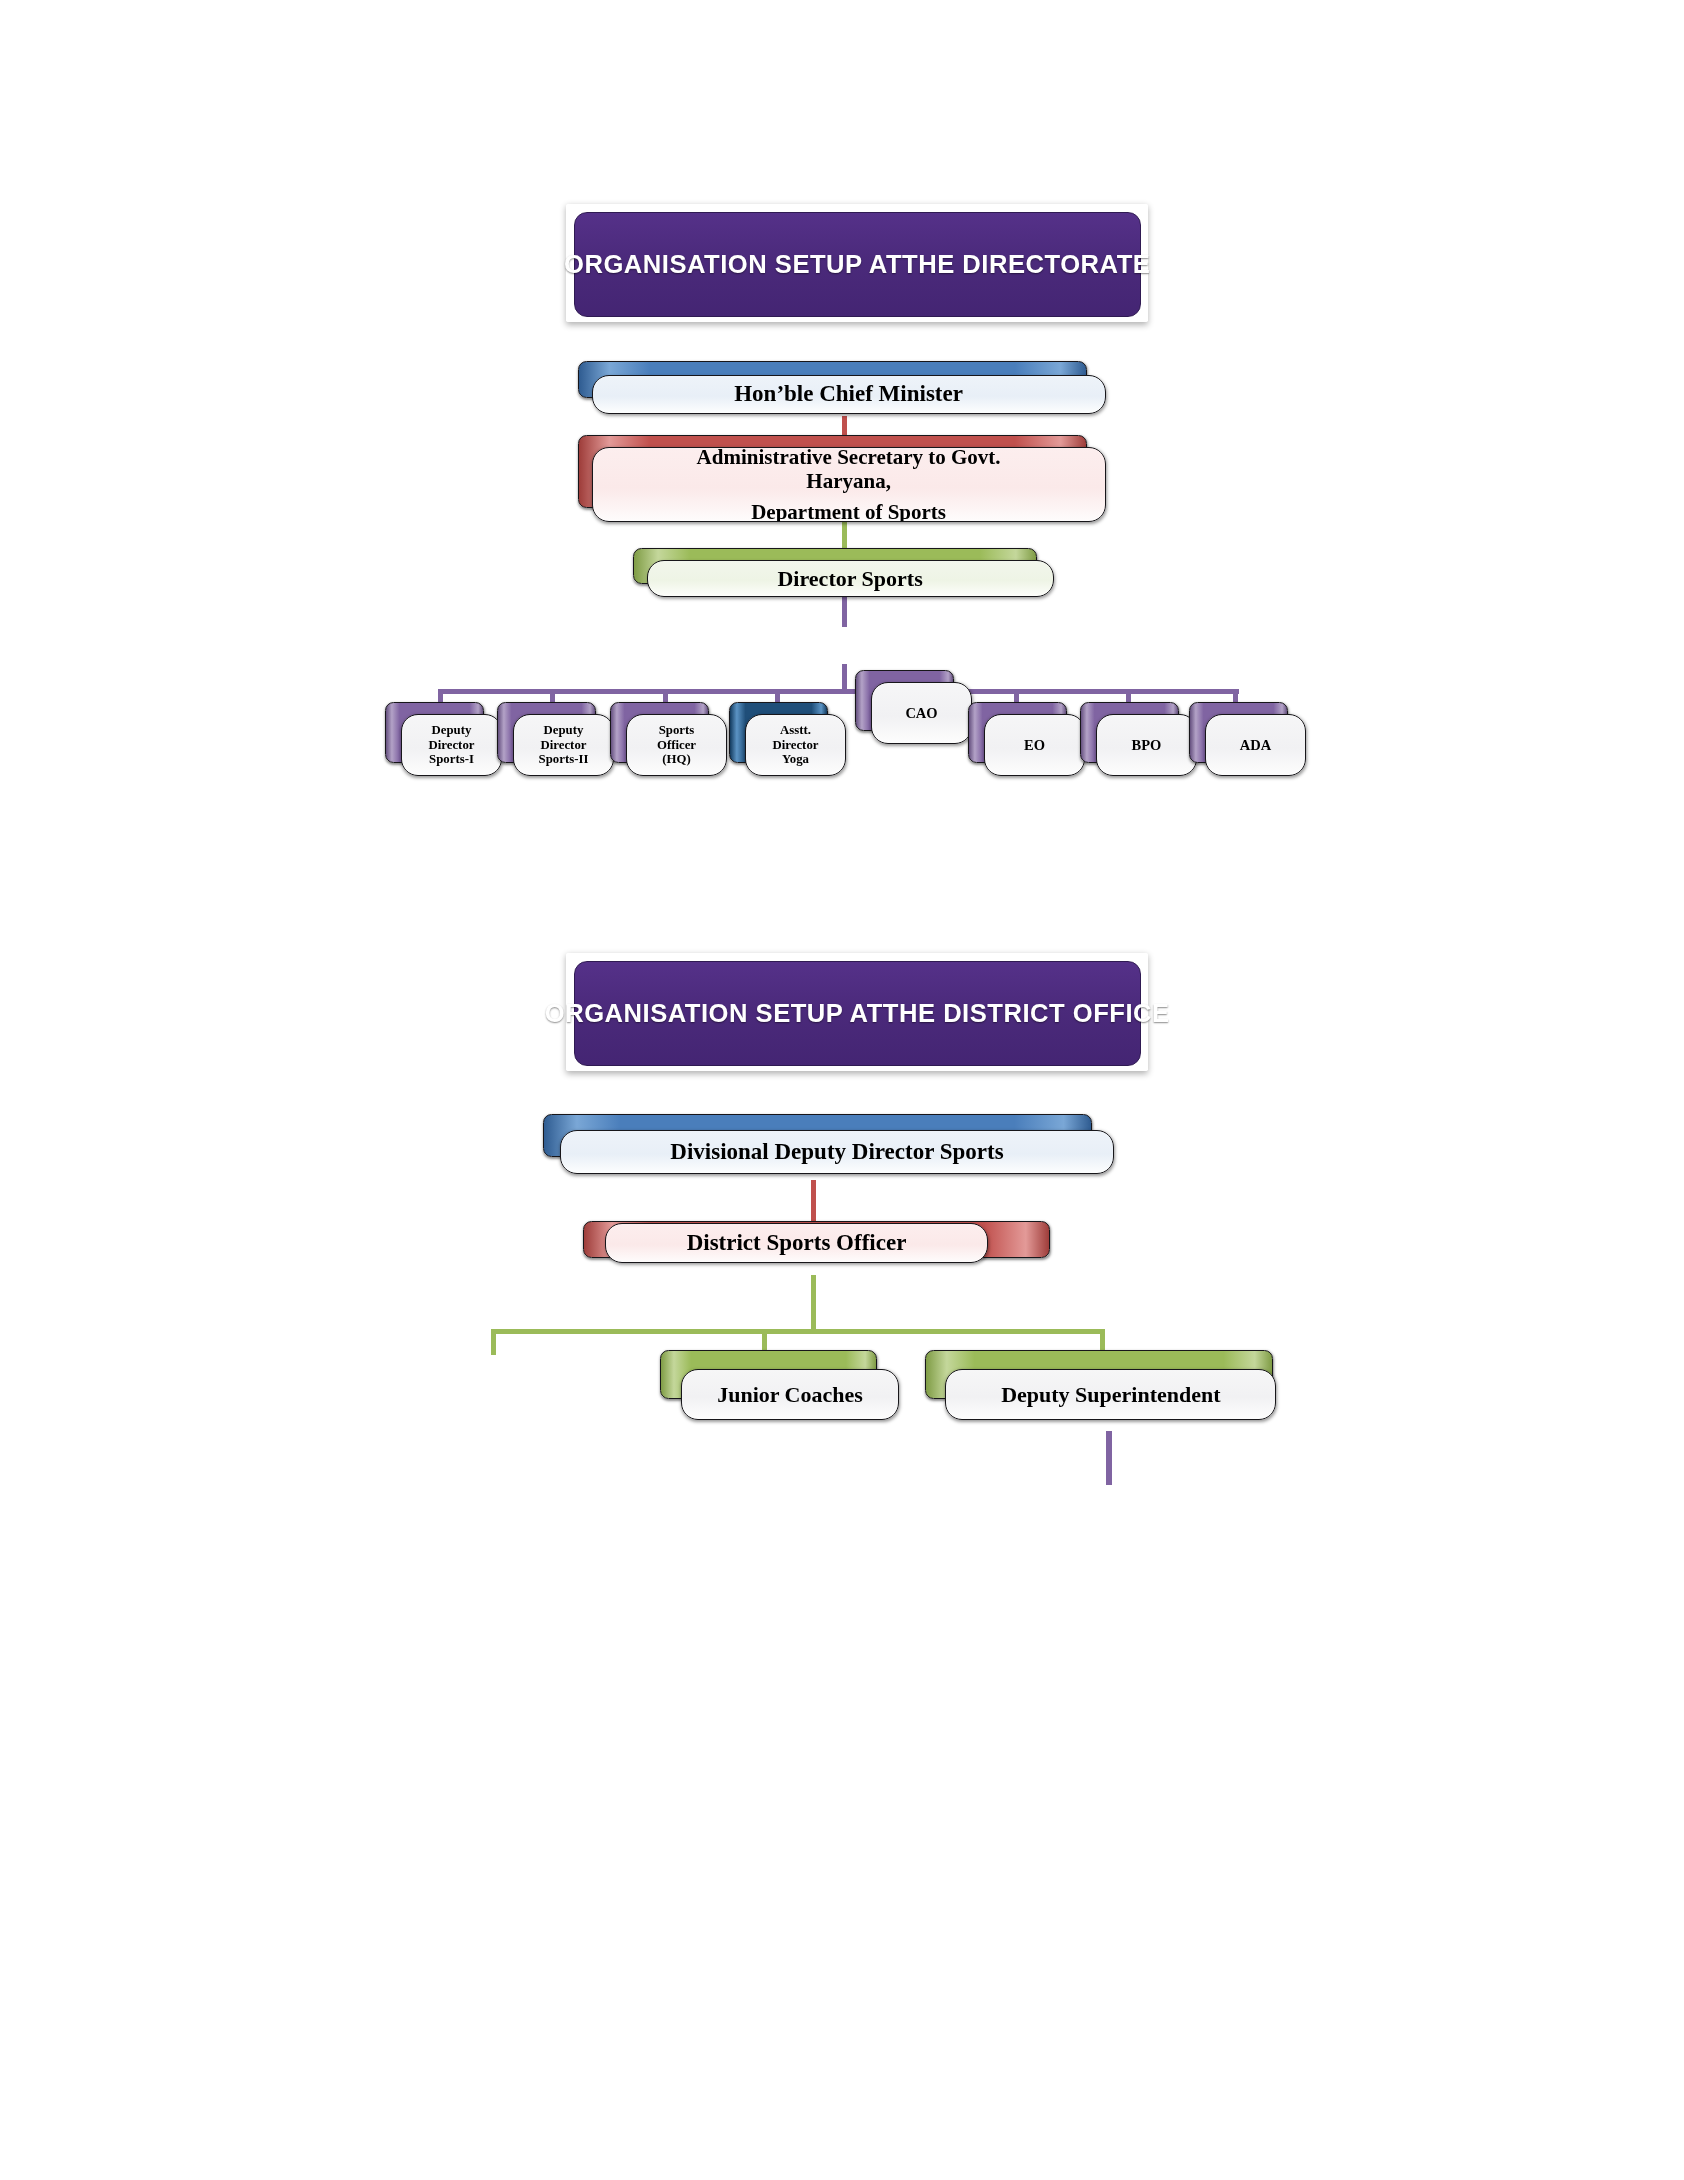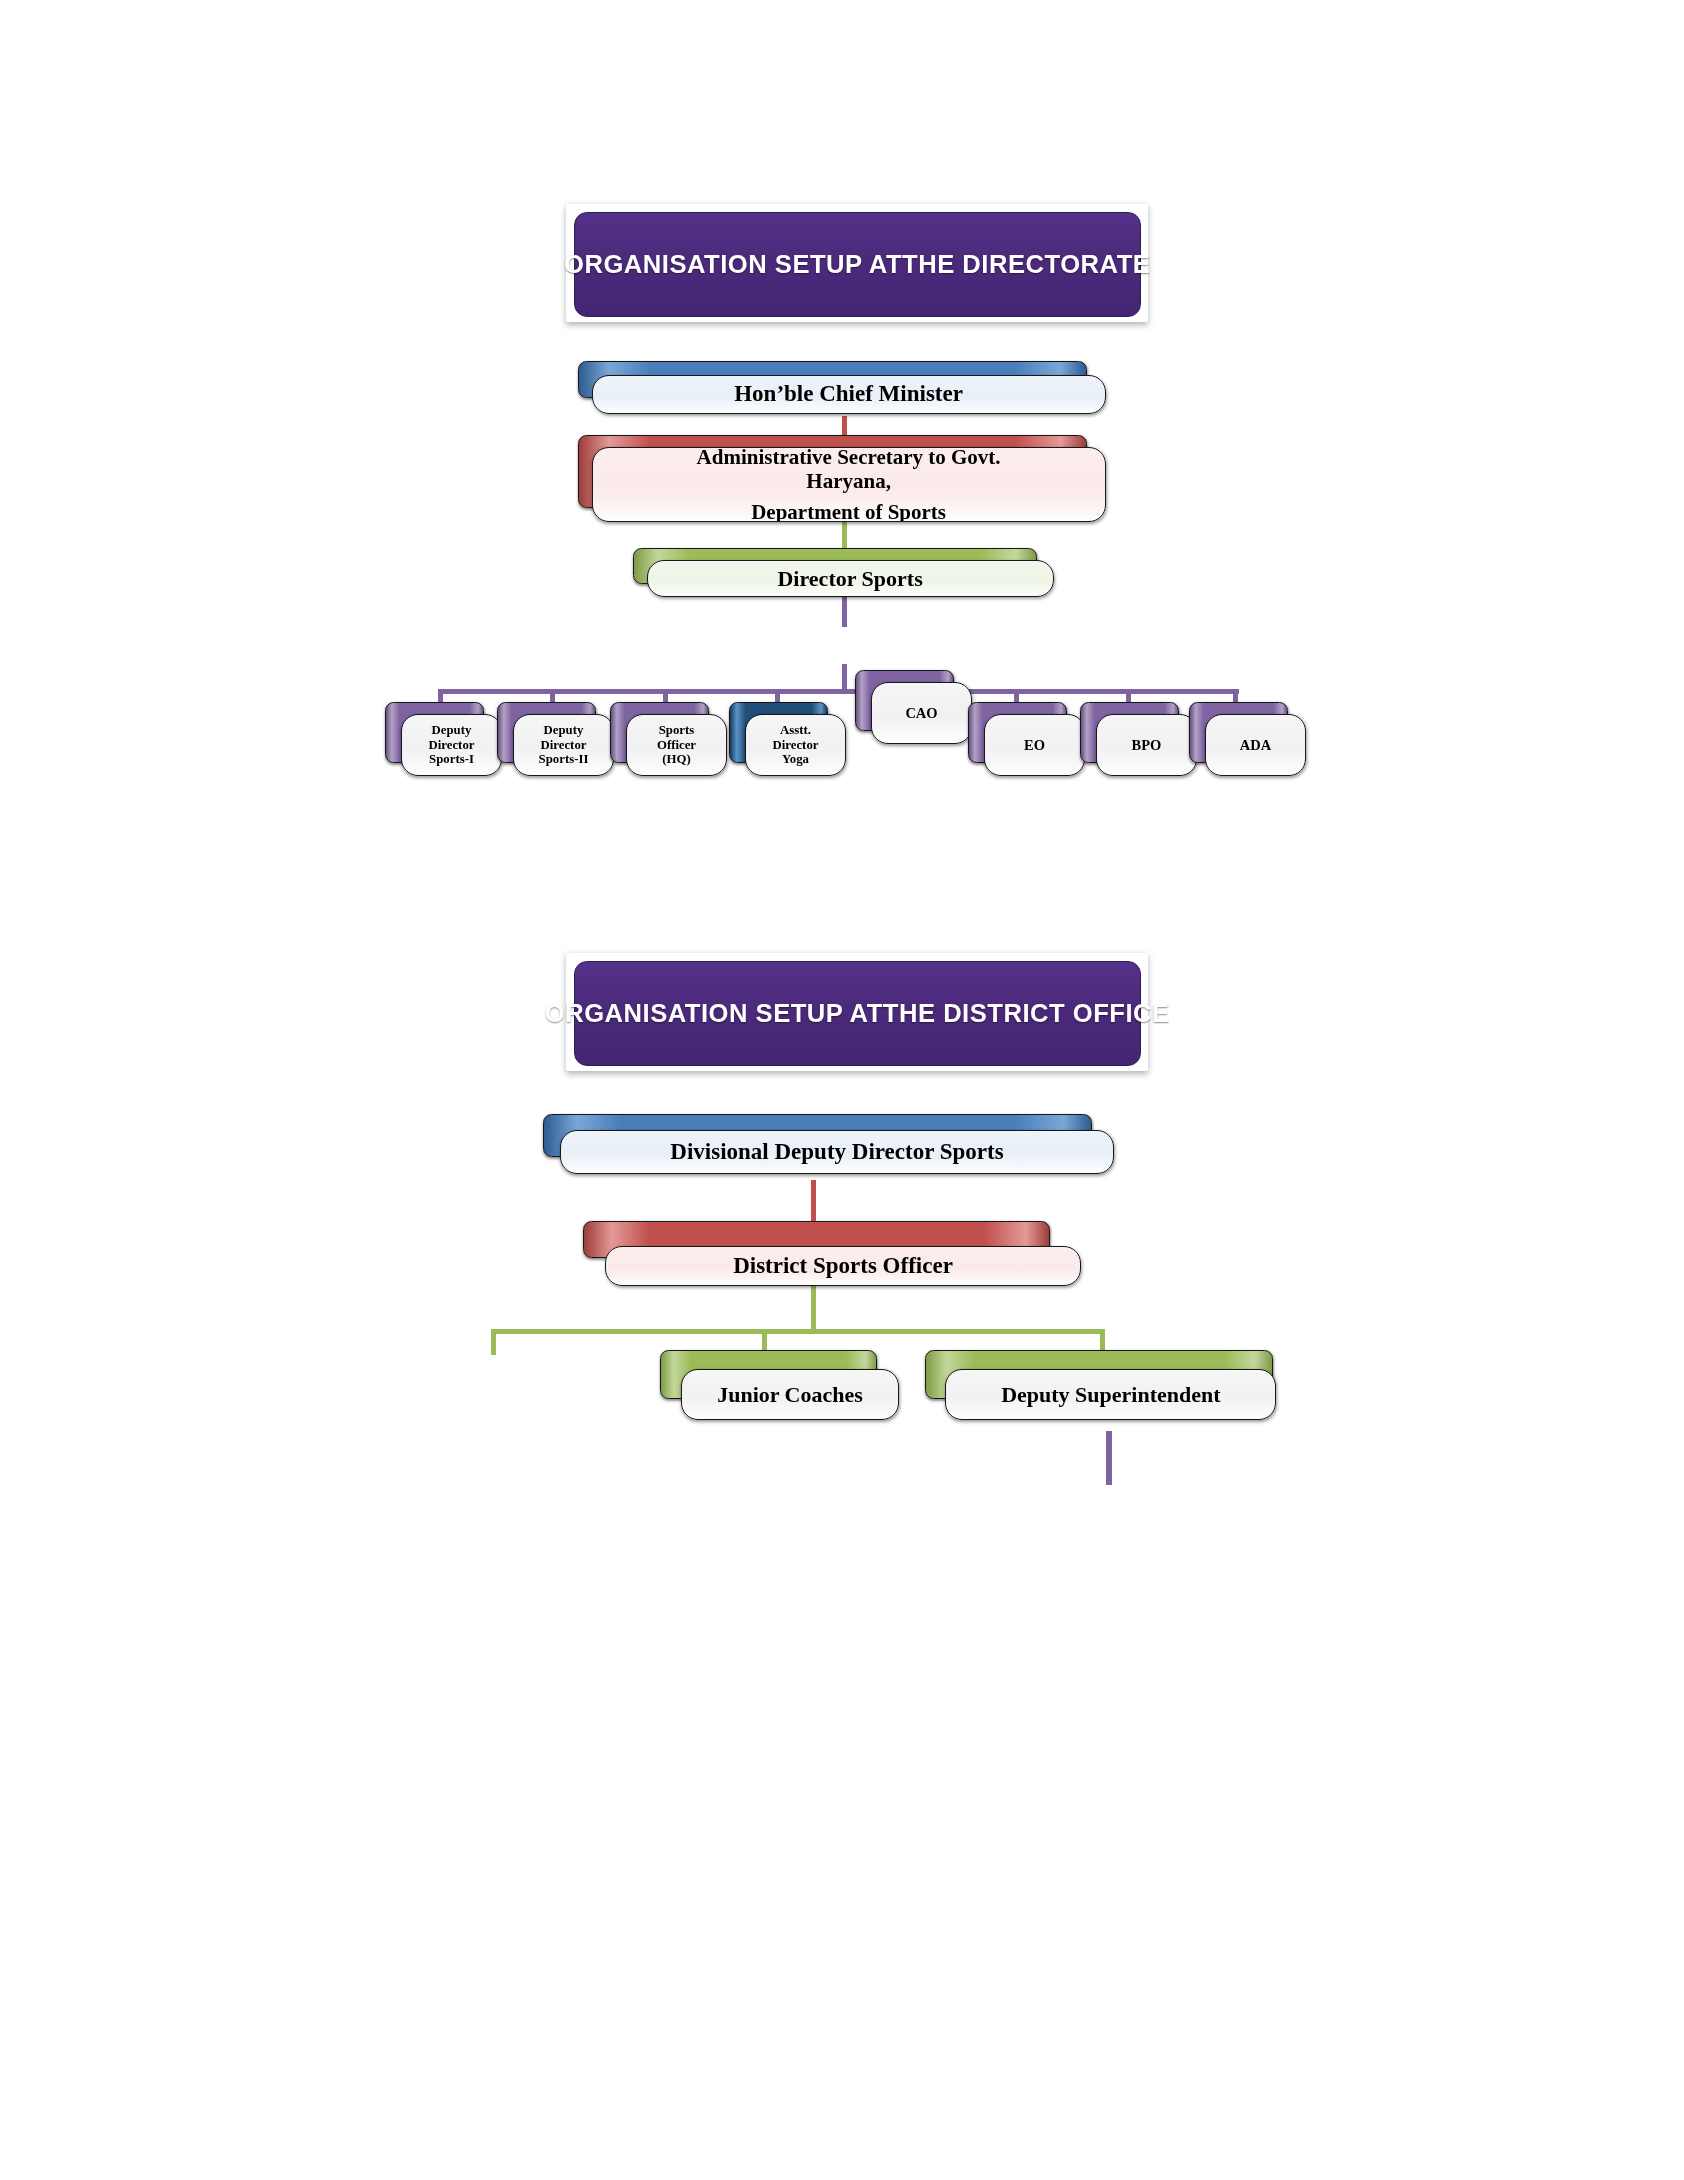--- a/index.html
+++ b/index.html
@@ -230,21 +230,21 @@
 
   <div class="node" style="left:543px;top:1114px;width:579px;height:66px;">
     <div class="back bk-blue" style="width:549px;height:43px;"></div>
     <div class="front fr-blue" style="left:17px;top:16px;width:554px;height:44px;font-size:23px;">
       <span class="lbl">Divisional Deputy Director Sports</span>
     </div>
   </div>
 
   <div class="node" style="left:583px;top:1221px;width:494px;height:60px;">
     <div class="back bk-red" style="width:467px;height:37px;"></div>
-    <div class="front fr-red" style="left:22px;top:25px;width:476px;height:40px;font-size:23px;">
+    <div class="front fr-red" style="left:22px;top:2px;width:383px;height:40px;font-size:23px;">
       <span class="lbl">District Sports Officer</span>
     </div>
   </div>
 
 
   <div class="node" style="left:660px;top:1350px;width:241px;height:73px;">
     <div class="back bk-green" style="width:217px;height:49px;"></div>
     <div class="front fr-plain" style="left:21px;top:19px;width:218px;height:51px;font-size:22px;">
       <span class="lbl">Junior Coaches</span>
     </div>

